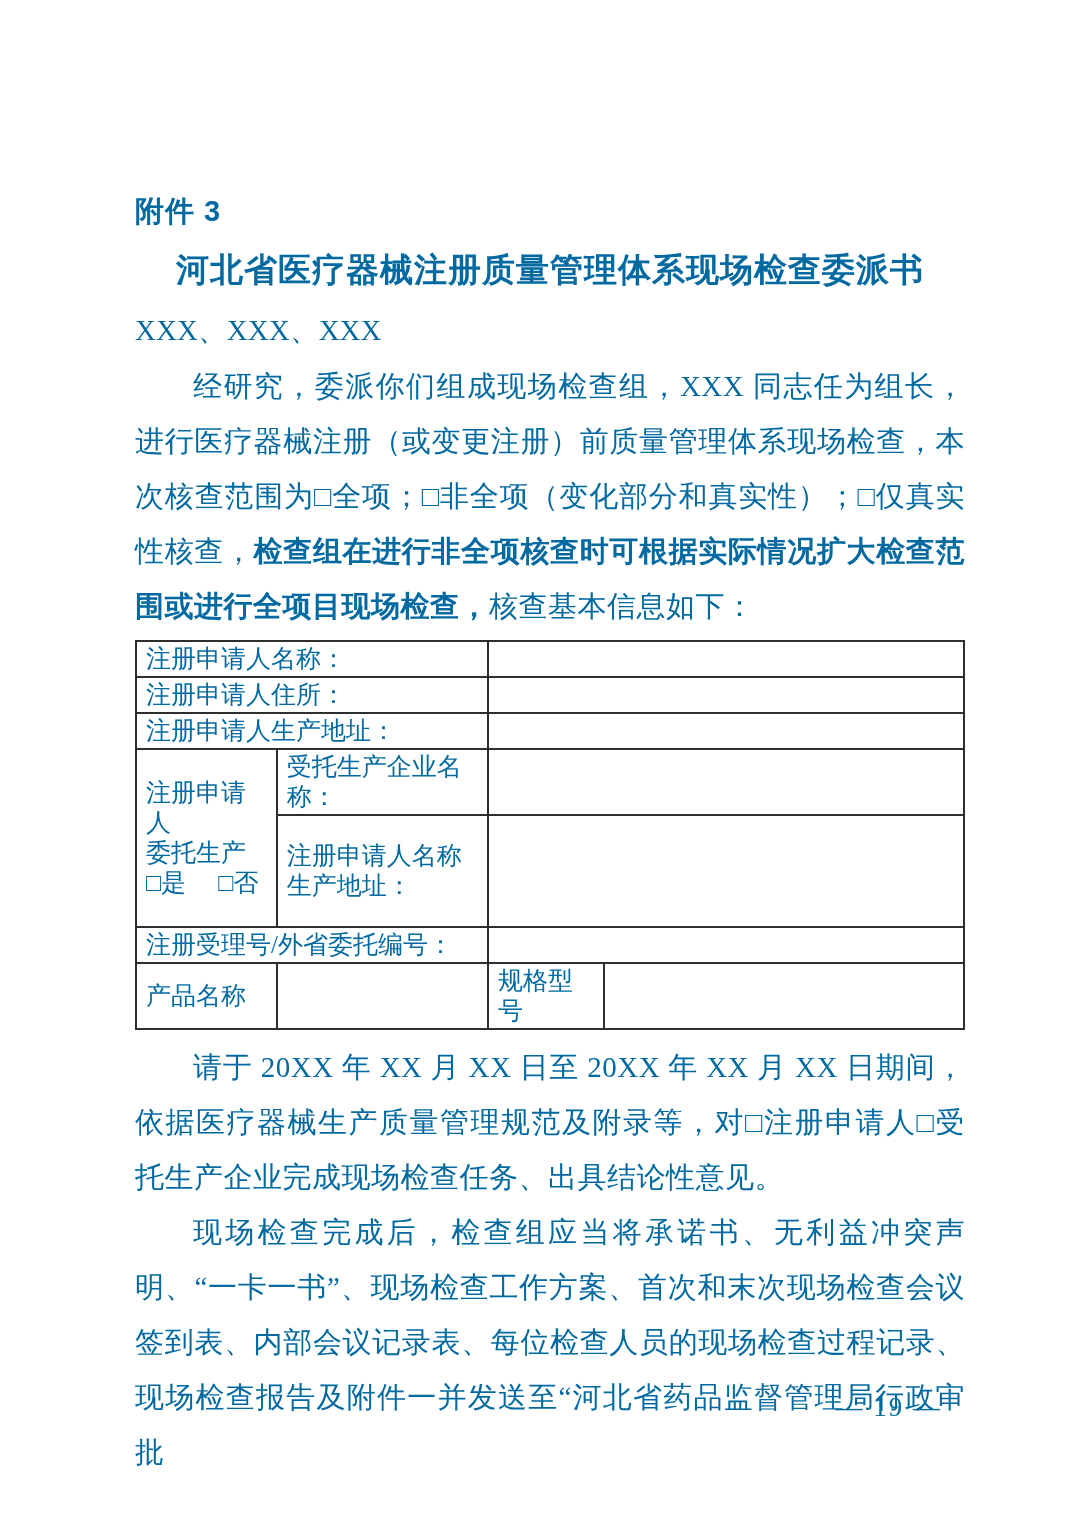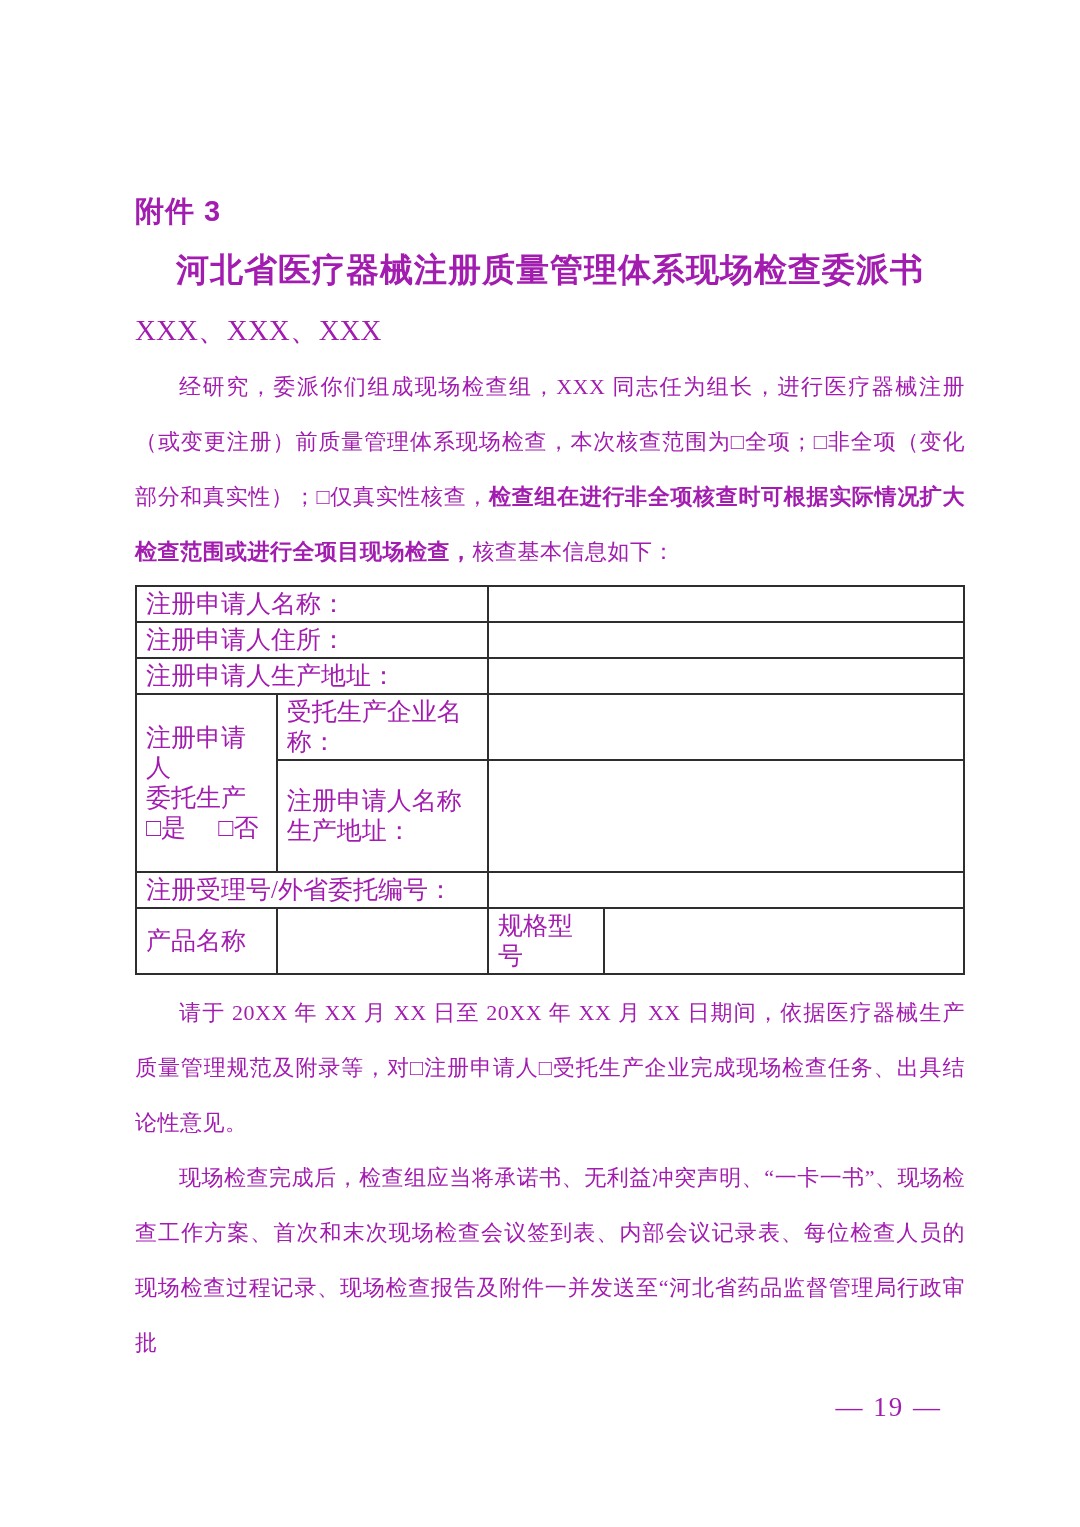--- a/index.html
+++ b/index.html
@@ -4,21 +4,21 @@
 <style>
   * { margin: 0; padding: 0; box-sizing: border-box; }
   html, body { background: #e8e8e8; }
   .page {
     position: relative;
     width: 1080px;
     height: 1527px;
     margin: 0 auto;
     background: #ffffff;
     font-family: "Liberation Serif", "DejaVu Serif", serif;
-    color: #a21caf;
+    color: #0369a1;
     overflow: hidden;
     padding-left: 16px;
   }
   .content {
     position: absolute;
     left: 135px;
     top: 192px;
     width: 830px;
   }
   .attachment {
@@ -39,21 +39,21 @@
     font-family: "Liberation Sans", "DejaVu Sans", sans-serif;
     font-weight: bold;
     font-size: 33px;
     letter-spacing: 1px;
   }
   .addressees {
     margin-top: 18px;
     font-size: 29px;
   }
   .para {
-    font-size: 22px;
+    font-size: 29px;
     line-height: 55px;
     text-align: justify;
     text-indent: 2em;
     letter-spacing: 0.5px;
   }
   .para.first { margin-top: 8px; }
   .para.after-table { margin-top: 10px; }
   .bold-seg {
     font-family: "Liberation Sans", "DejaVu Sans", sans-serif;
     font-weight: bold;

